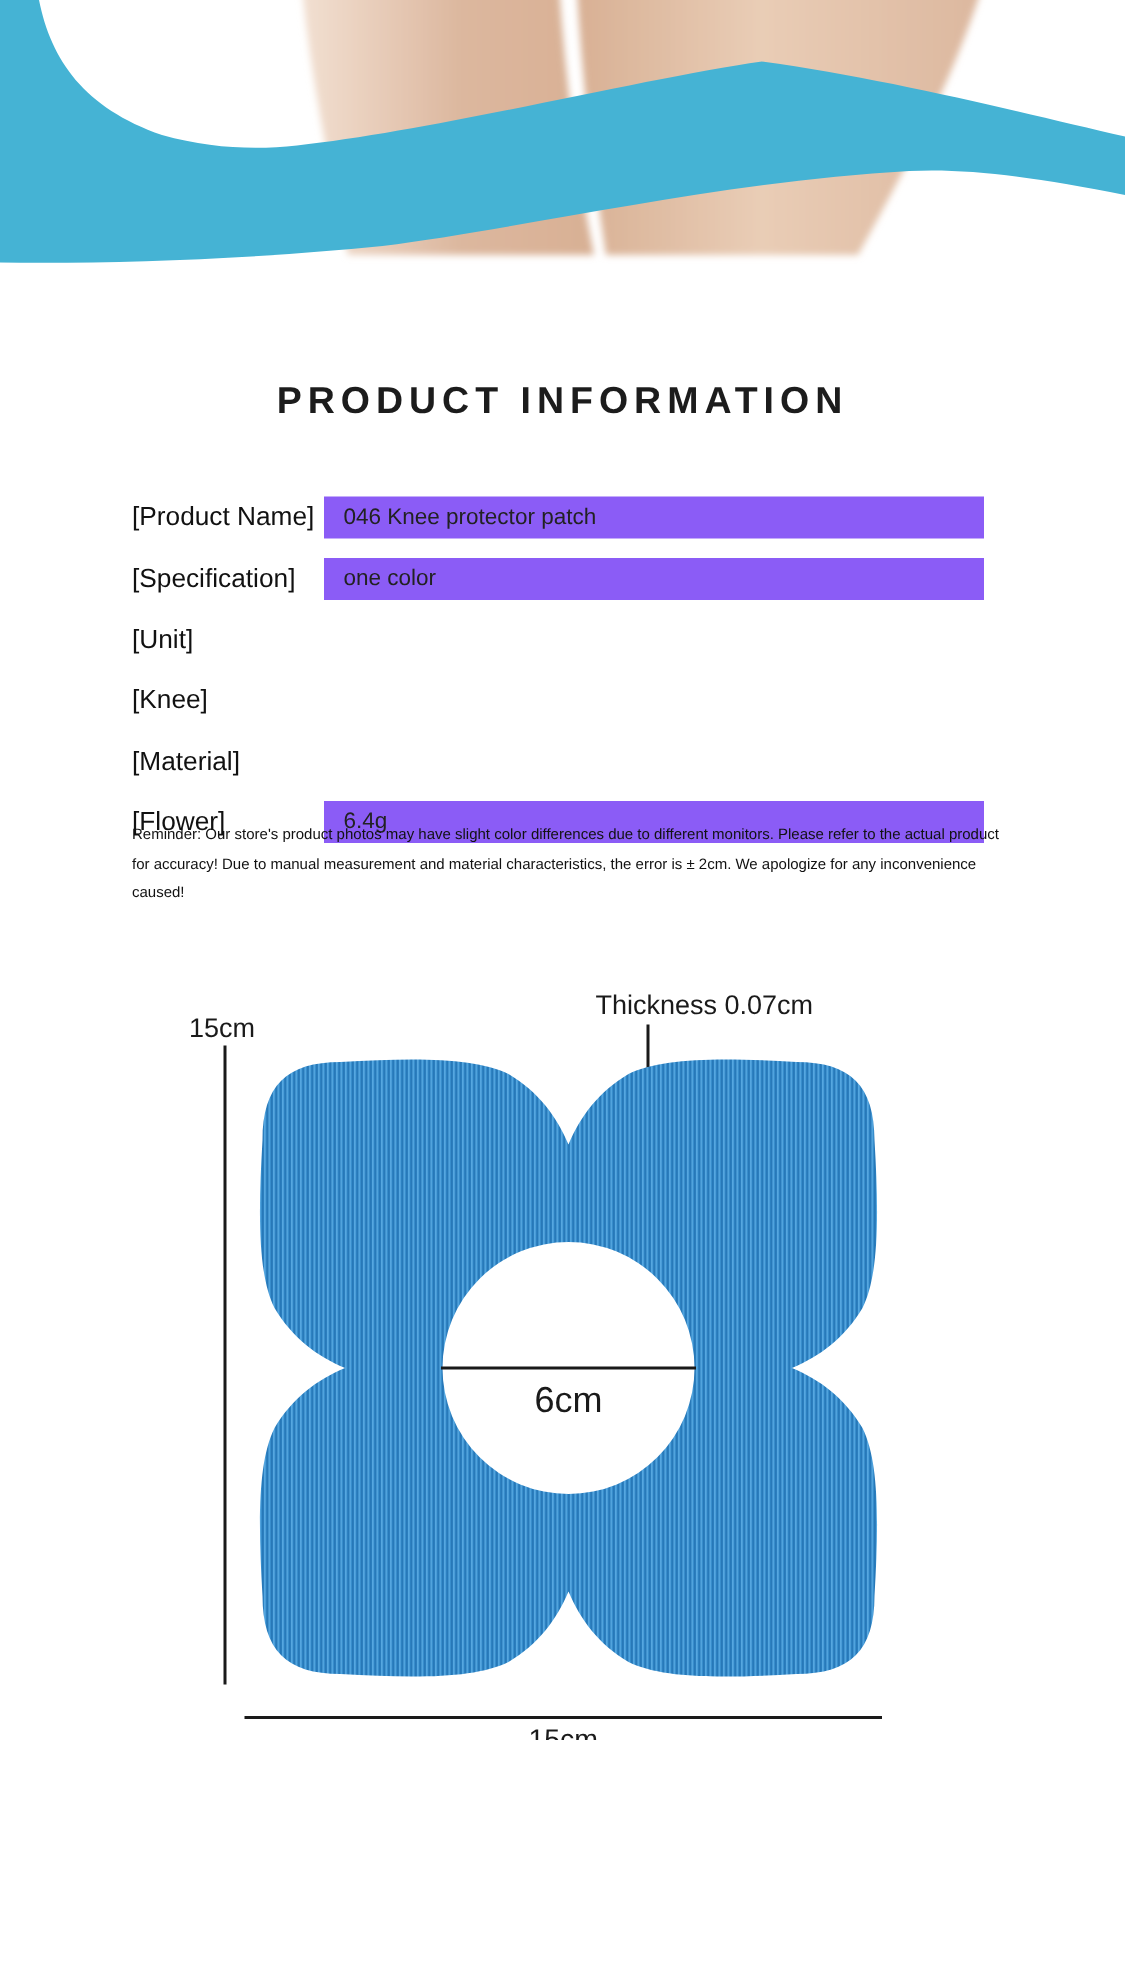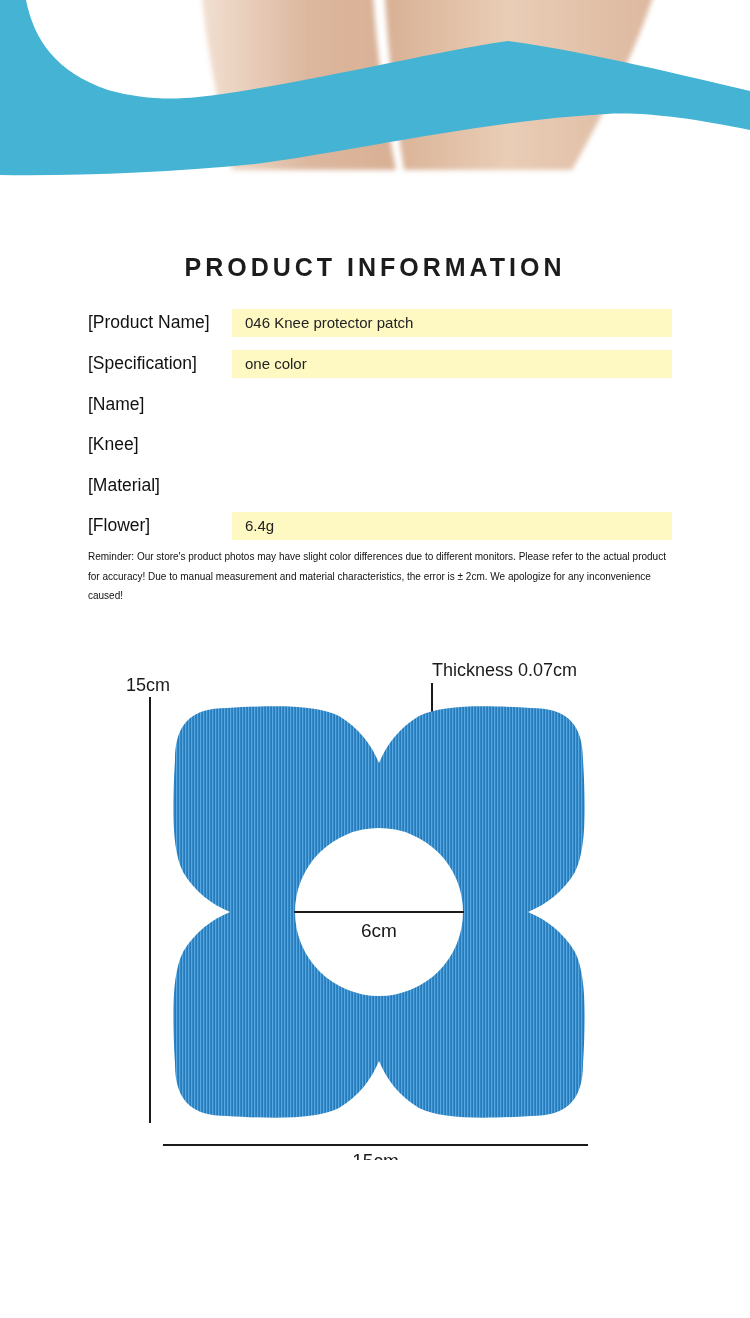--- a/index.html
+++ b/index.html
@@ -9,47 +9,47 @@
   }
   
   .hero{position:absolute;left:0;top:0;width:750px;height:215px;}
   
   .page-title{
     position:absolute;left:0;top:253px;width:750px;text-align:center;
     font-size:25px;font-weight:700;letter-spacing:4px;color:#1c1c1c;
   }
   
   .spec-table{position:absolute;left:88px;top:309px;width:580px;}
-  .spec-row{position:absolute;left:0;width:580px;height:28px;}
+  .spec-row{position:absolute;left:0;width:580px;height:28px;margin-top:22px;}
   .spec-row .lbl{
     position:absolute;left:0;top:0;width:138px;height:28px;line-height:27px;
     font-size:17.5px;color:#111;white-space:nowrap;
   }
   .spec-row .val{
-    position:absolute;left:144px;top:0;width:440px;height:28px;line-height:28px;
-    background:#fef9c3;font-size:15px;color:#222;padding-left:13px;box-sizing:border-box;
+    position:absolute;left:128px;top:0;width:440px;height:28px;line-height:28px;
+    background:#8b5cf6;font-size:15px;color:#222;padding-left:13px;box-sizing:border-box;
     white-space:nowrap;overflow:hidden;
   }
   .r0{top:0px}.r1{top:41px}.r2{top:82px}.r3{top:122px}.r4{top:163px}.r5{top:203px}
   
   .reminder{
     position:absolute;left:88px;top:547px;width:592px;
     font-size:10px;line-height:19.5px;color:#111;
   }
   
   .dim-label{position:absolute;font-size:18px;color:#1a1a1a;white-space:nowrap;}
   .lab-height{left:126px;top:675px;}
-  .lab-thickness{left:397px;top:660px;margin-left:35px;}
+  .lab-thickness{left:397px;top:660px;}
   .dim-line{position:absolute;background:#1a1a1a;}
   .vline-height{left:149px;top:697px;width:2px;height:426px;}
   .vline-thickness{left:431px;top:683px;width:2px;height:72px;}
   .patch-svg{position:absolute;left:167px;top:700px;width:424px;height:424px;}
   .hole-line{left:294px;top:911px;width:170px;height:2px;}
   .lab-hole{position:absolute;left:294px;top:920px;width:170px;text-align:center;
-    font-size:19px;color:#1a1a1a;}
+    font-size:24px;color:#1a1a1a;}
   .bottom-line{left:163px;top:1144px;width:425px;height:2px;}
   .lab-width{position:absolute;left:163px;top:1150px;width:425px;text-align:center;
     font-size:19px;color:#1a1a1a;}
   
   .preview{position:absolute;top:1250px;height:68px;overflow:hidden;}
   .preview.blue{left:33px;width:330px;}
   .preview.rose{left:385px;width:330px;}
   .preview svg{display:block;width:330px;height:330px;}
 </style>
 </head>
@@ -91,21 +91,21 @@
   <div class="spec-table">
     <div class="spec-row r0">
       <div class="lbl">[Product Name]</div>
       <div class="val">046 Knee protector patch</div>
     </div>
     <div class="spec-row r1">
       <div class="lbl">[Specification]</div>
       <div class="val">one color</div>
     </div>
     <div class="spec-row r2">
-      <div class="lbl">[Name]</div>
+      <div class="lbl">[Unit]</div>
     </div>
     <div class="spec-row r3">
       <div class="lbl">[Knee]</div>
     </div>
     <div class="spec-row r4">
       <div class="lbl">[Material]</div>
     </div>
     <div class="spec-row r5">
       <div class="lbl">[Flower]</div>
       <div class="val">6.4g</div>

